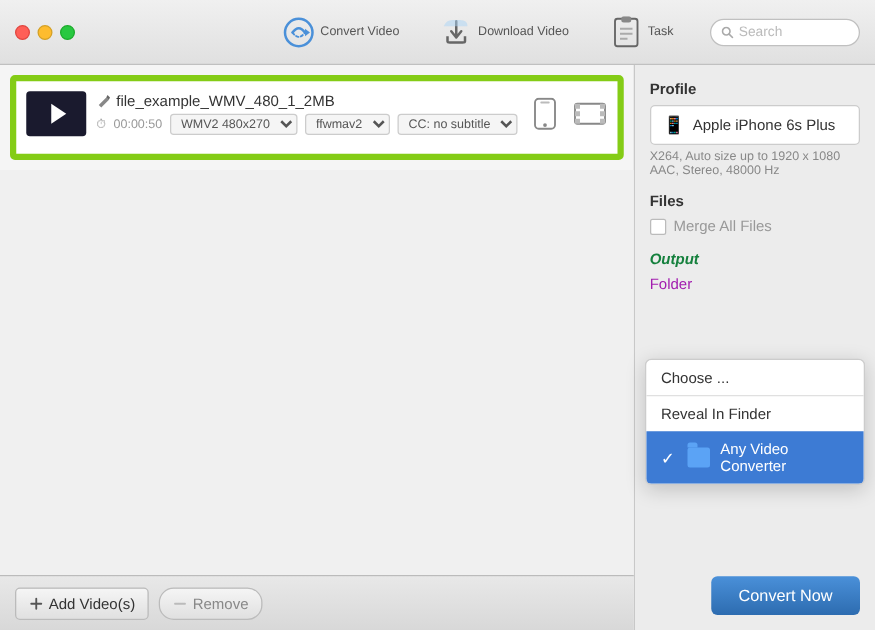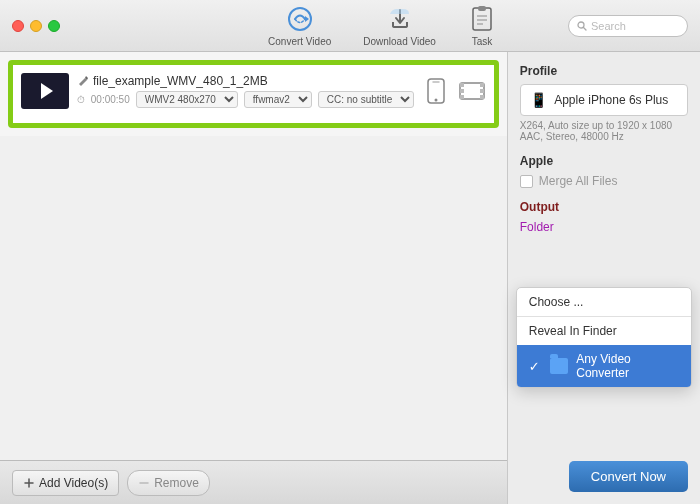--- a/index.html
+++ b/index.html
@@ -37,21 +37,20 @@
     .tl-max { background: #28c840; border: 1px solid #1aab29; }
 
     .toolbar-icons {
       display: flex;
       gap: 32px;
       flex: 1;
       justify-content: center;
     }
     .toolbar-item {
       display: flex;
-      flex-direction: column;
       align-items: center;
       gap: 3px;
       cursor: pointer;
     }
     .toolbar-item .icon-wrap {
       width: 28px;
       height: 28px;
       display: flex;
       align-items: center;
       justify-content: center;
@@ -261,22 +260,23 @@
       background: white;
       border-radius: 2px;
     }
 
     .output-section {
       flex: 1;
     }
     .output-label {
       font-size: 12px;
       font-weight: 600;
-      color: #7f1d1d;
+      color: #15803d;
       margin-bottom: 6px;
+      font-style: italic;
     }
     .folder-row {
       display: flex;
       align-items: center;
       gap: 6px;
       font-size: 12px;
       color: #a21caf;
     }
 
     
@@ -488,21 +488,21 @@
       <div class="profile-box">
         <span class="profile-icon">📱</span>
         <span>Apple iPhone 6s Plus</span>
       </div>
       <div class="profile-desc">
         X264, Auto size up to 1920 x 1080<br>AAC, Stereo, 48000 Hz
       </div>
     </div>
 
     <div class="merge-section">
-      <div class="section-title">Apple</div>
+      <div class="section-title">Files</div>
       <div class="merge-checkbox">
         <div class="checkbox"></div>
         <span>Merge All Files</span>
       </div>
     </div>
 
     <div class="output-section">
       <div class="output-label">Output</div>
       <div class="folder-row">
         <span>Folder</span>

